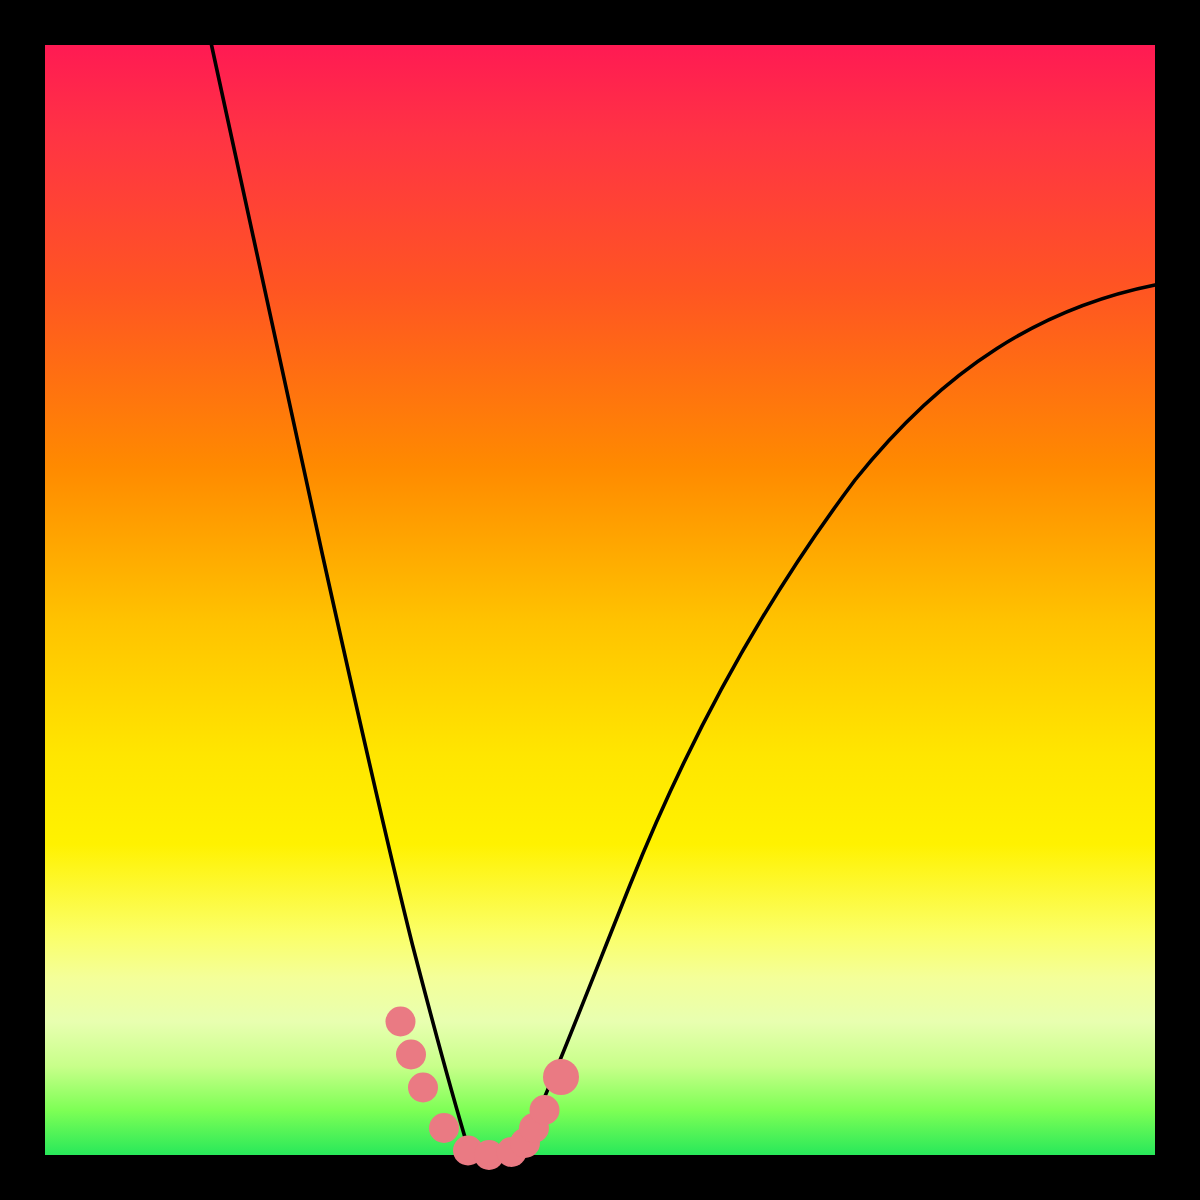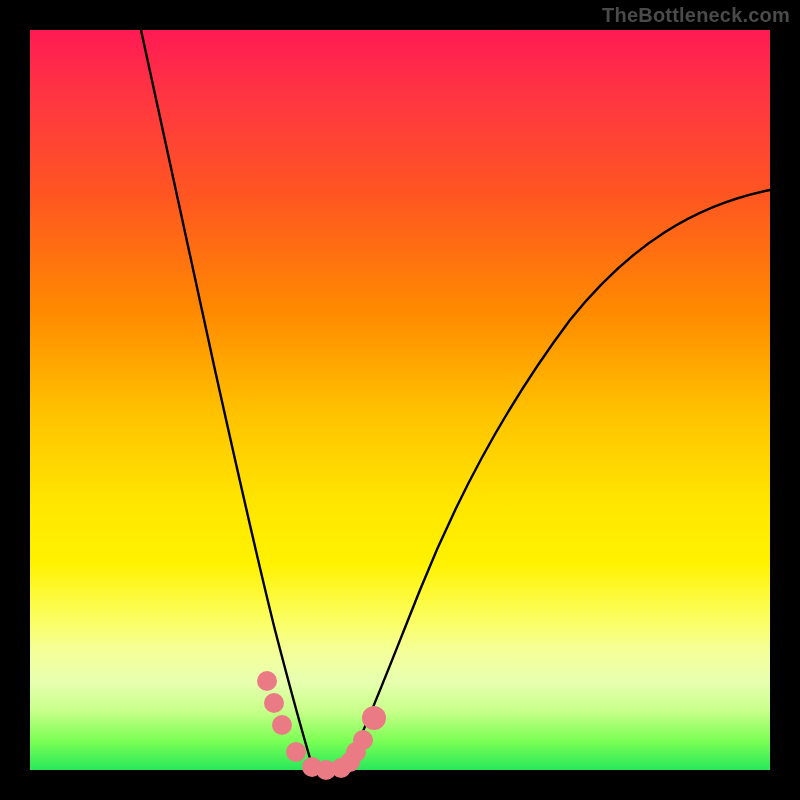--- a/index.html
+++ b/index.html
@@ -49,21 +49,20 @@
     top: 0;
     width: 740px;
     height: 740px;
     overflow: visible;
   }
 </style>
 </head>
 <body>
 
 <div class="frame">
-  <div class="watermark">TheBottleneck.com</div>
   <div class="plot-area">
     <svg class="curve" viewBox="0 0 740 740">
       <g fill="none" stroke="#000" stroke-width="2.4" stroke-linecap="round">
         <path d="M 111 0
                  C 130 90, 155 200, 185 340
                  C 205 430, 225 520, 245 600
                  C 258 650, 270 695, 282 735"></path>
         <path d="M 282 735
                  Q 300 740, 318 735"></path>
         <path d="M 318 735

